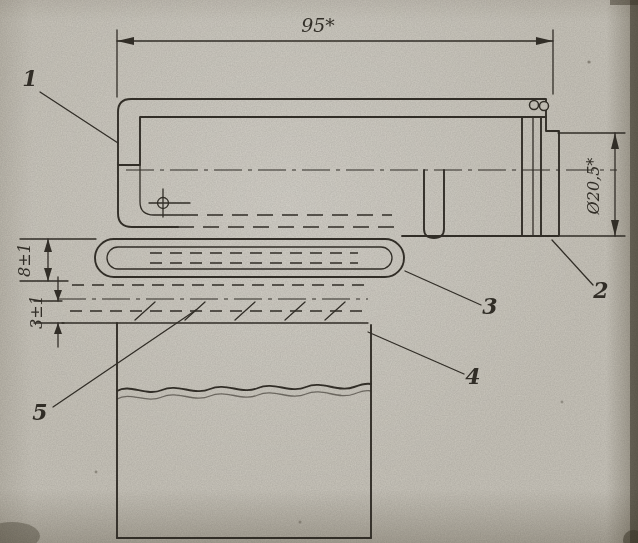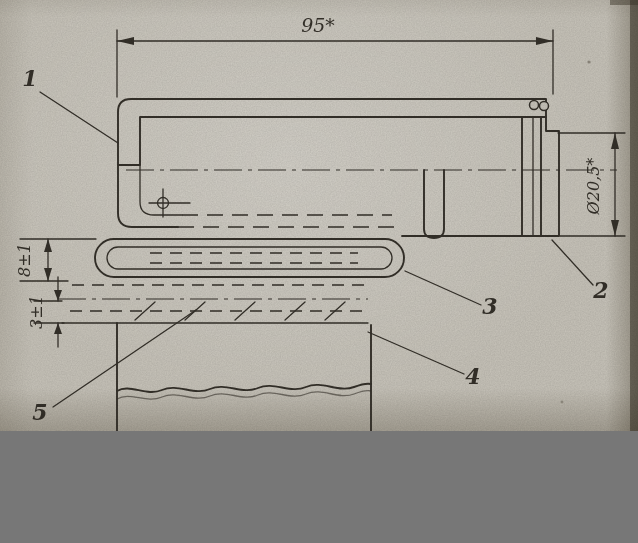--- a/index.html
+++ b/index.html
@@ -1,18 +1,18 @@
 <!DOCTYPE html>
 <html style="--paper: #c8c4ba; --ink: #35312a;"><head>
 <meta charset="utf-8">
 <style>
   * { box-sizing: border-box; }
   html, body { margin: 0; padding: 0; background: #777; }
   .paper {
-    width: 638px; height: 431px; position: relative; overflow: hidden;
+    width: 638px; height: 543px; position: relative; overflow: hidden;
     background-color: var(--paper, #c8c4ba);
     background-image:
       radial-gradient(ellipse at 45% 38%, rgba(255,255,255,0.20), rgba(255,255,255,0) 65%),
       linear-gradient(to right, rgba(60,50,30,0.10), rgba(0,0,0,0) 5%, rgba(0,0,0,0) 95%, rgba(40,30,10,0.30)),
       linear-gradient(to bottom, rgba(60,50,30,0.08), rgba(0,0,0,0) 4%, rgba(0,0,0,0) 90%, rgba(40,30,10,0.22));
   }
   svg { position: absolute; left: 0; top: 0; display: block; }
   .s2  { stroke: var(--ink, #35312a); stroke-width: 1.9; fill: none; stroke-linecap: round; stroke-linejoin: round; }
   .s1  { stroke: var(--ink, #35312a); stroke-width: 1.3; fill: none; stroke-linecap: round; }
   .hid { stroke: var(--ink, #35312a); stroke-width: 1.7; fill: none; stroke-dasharray: 16 9; }

